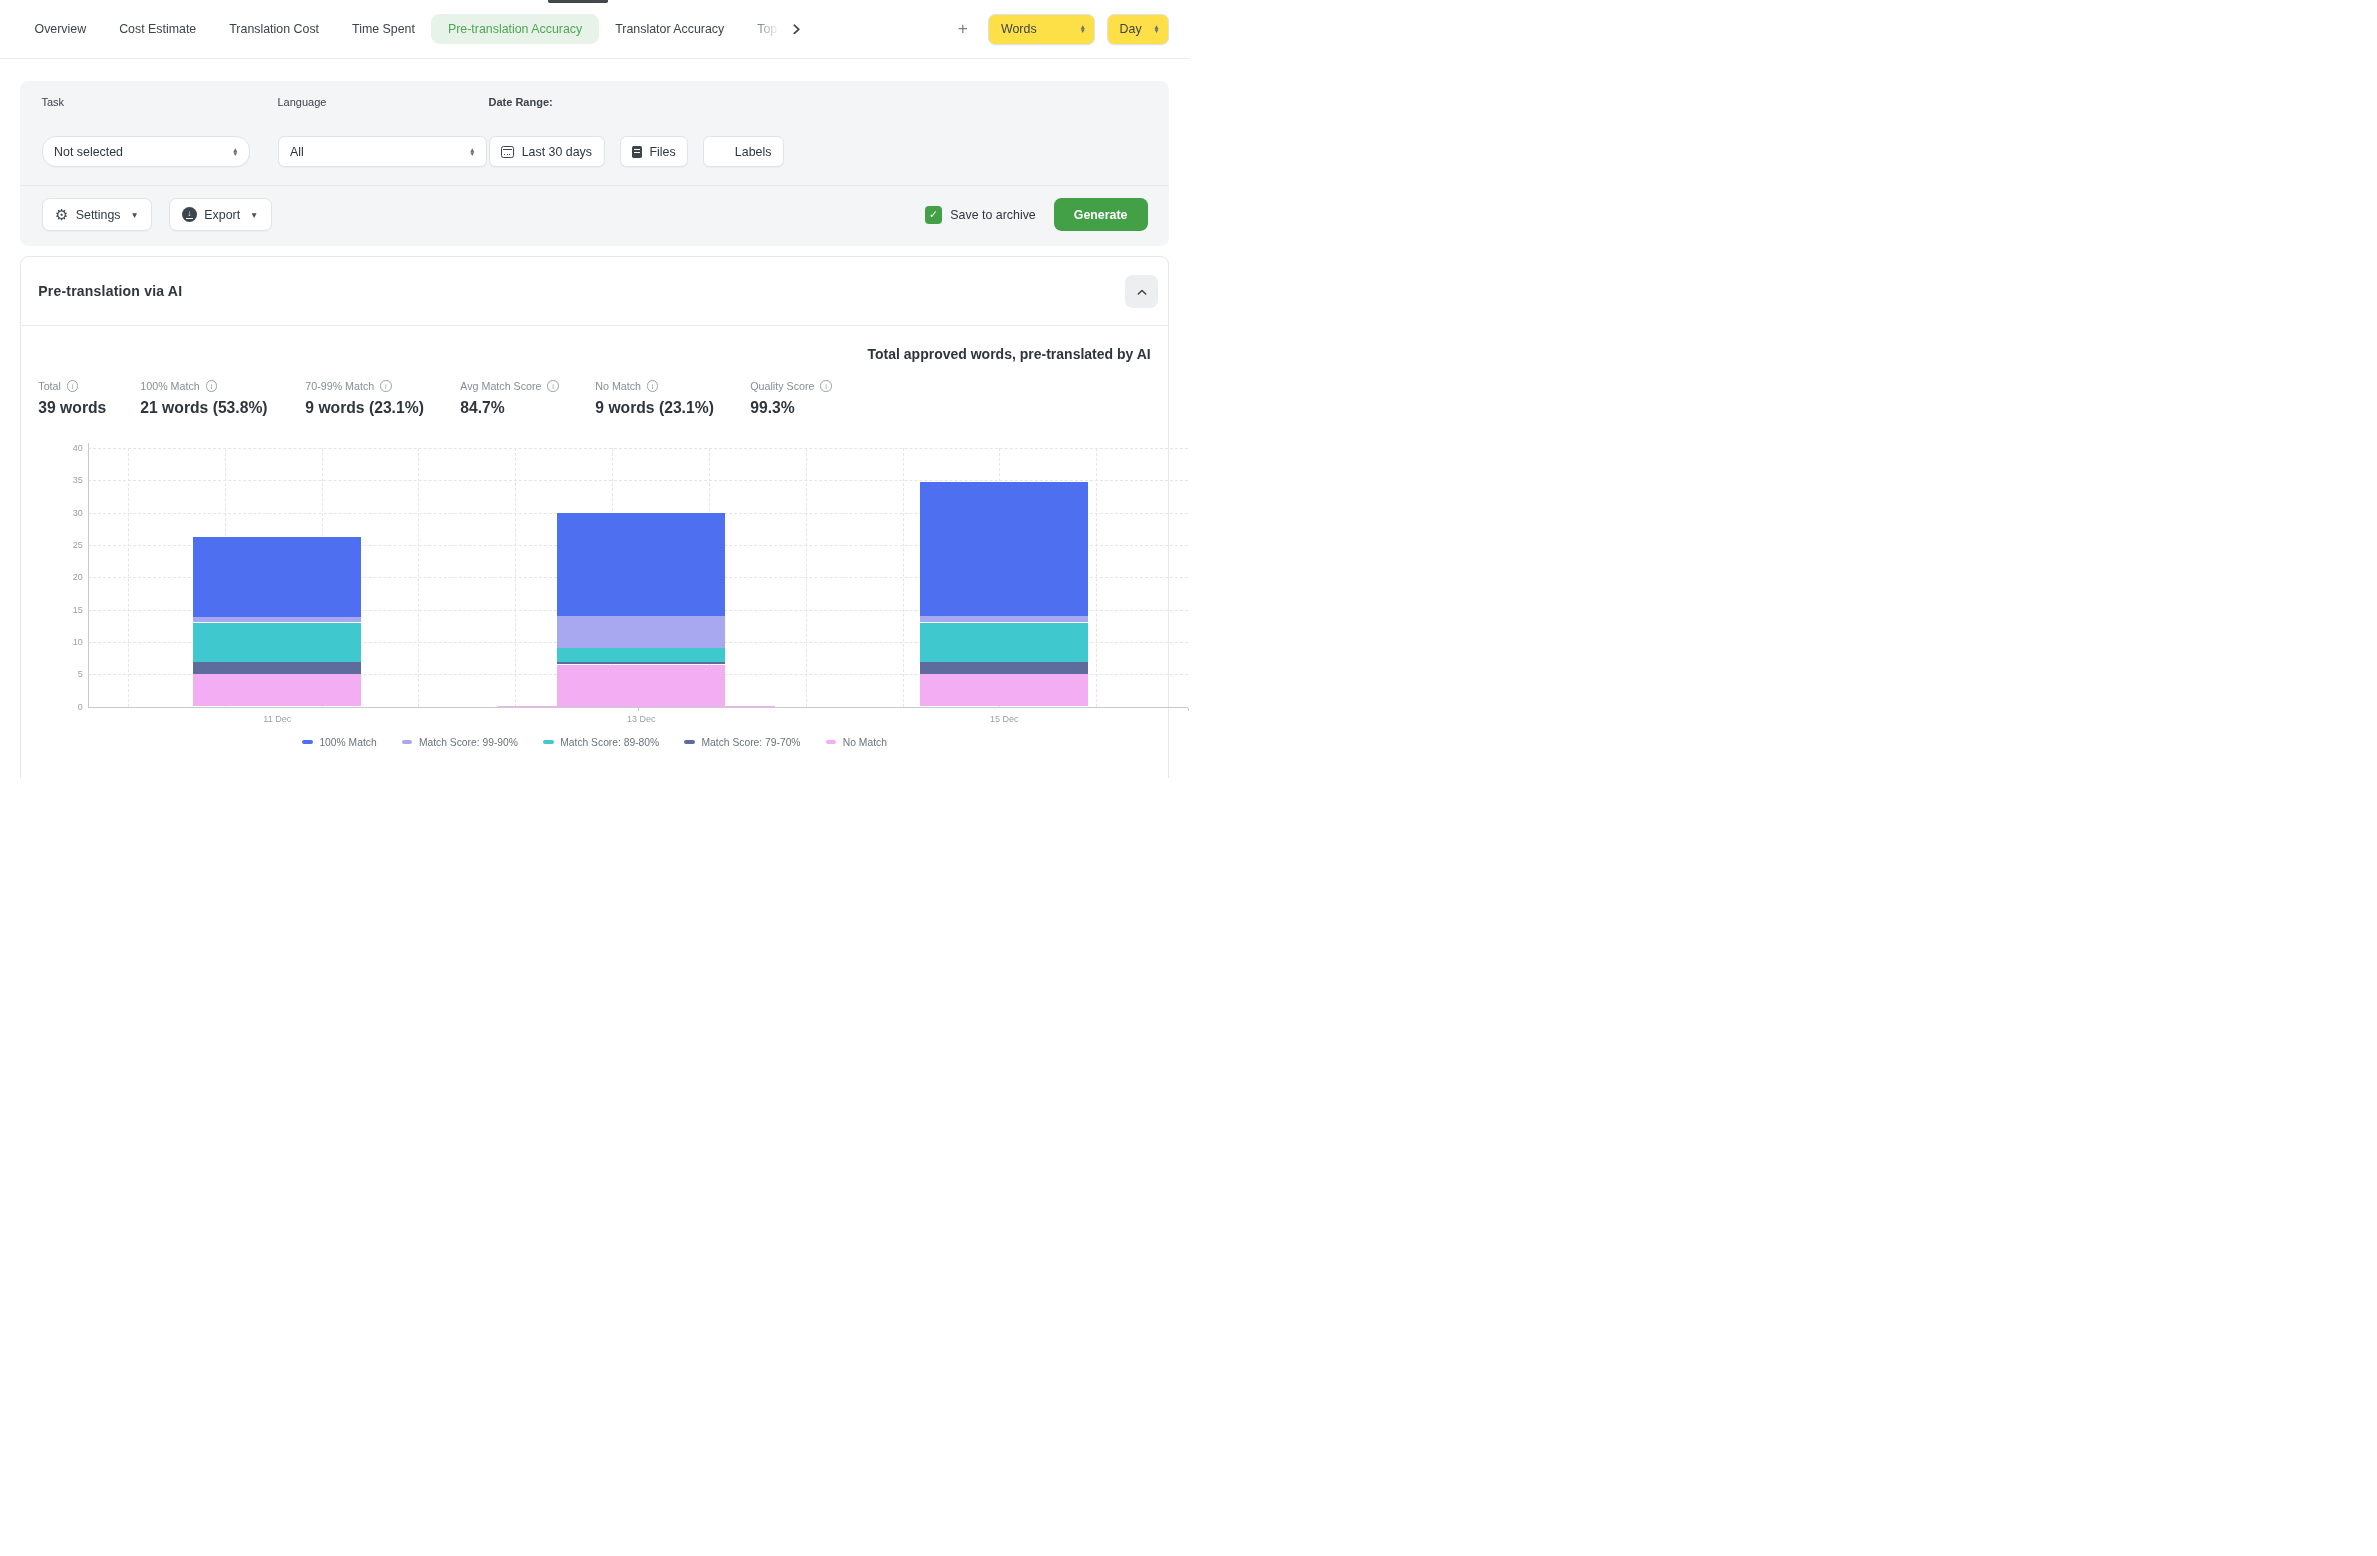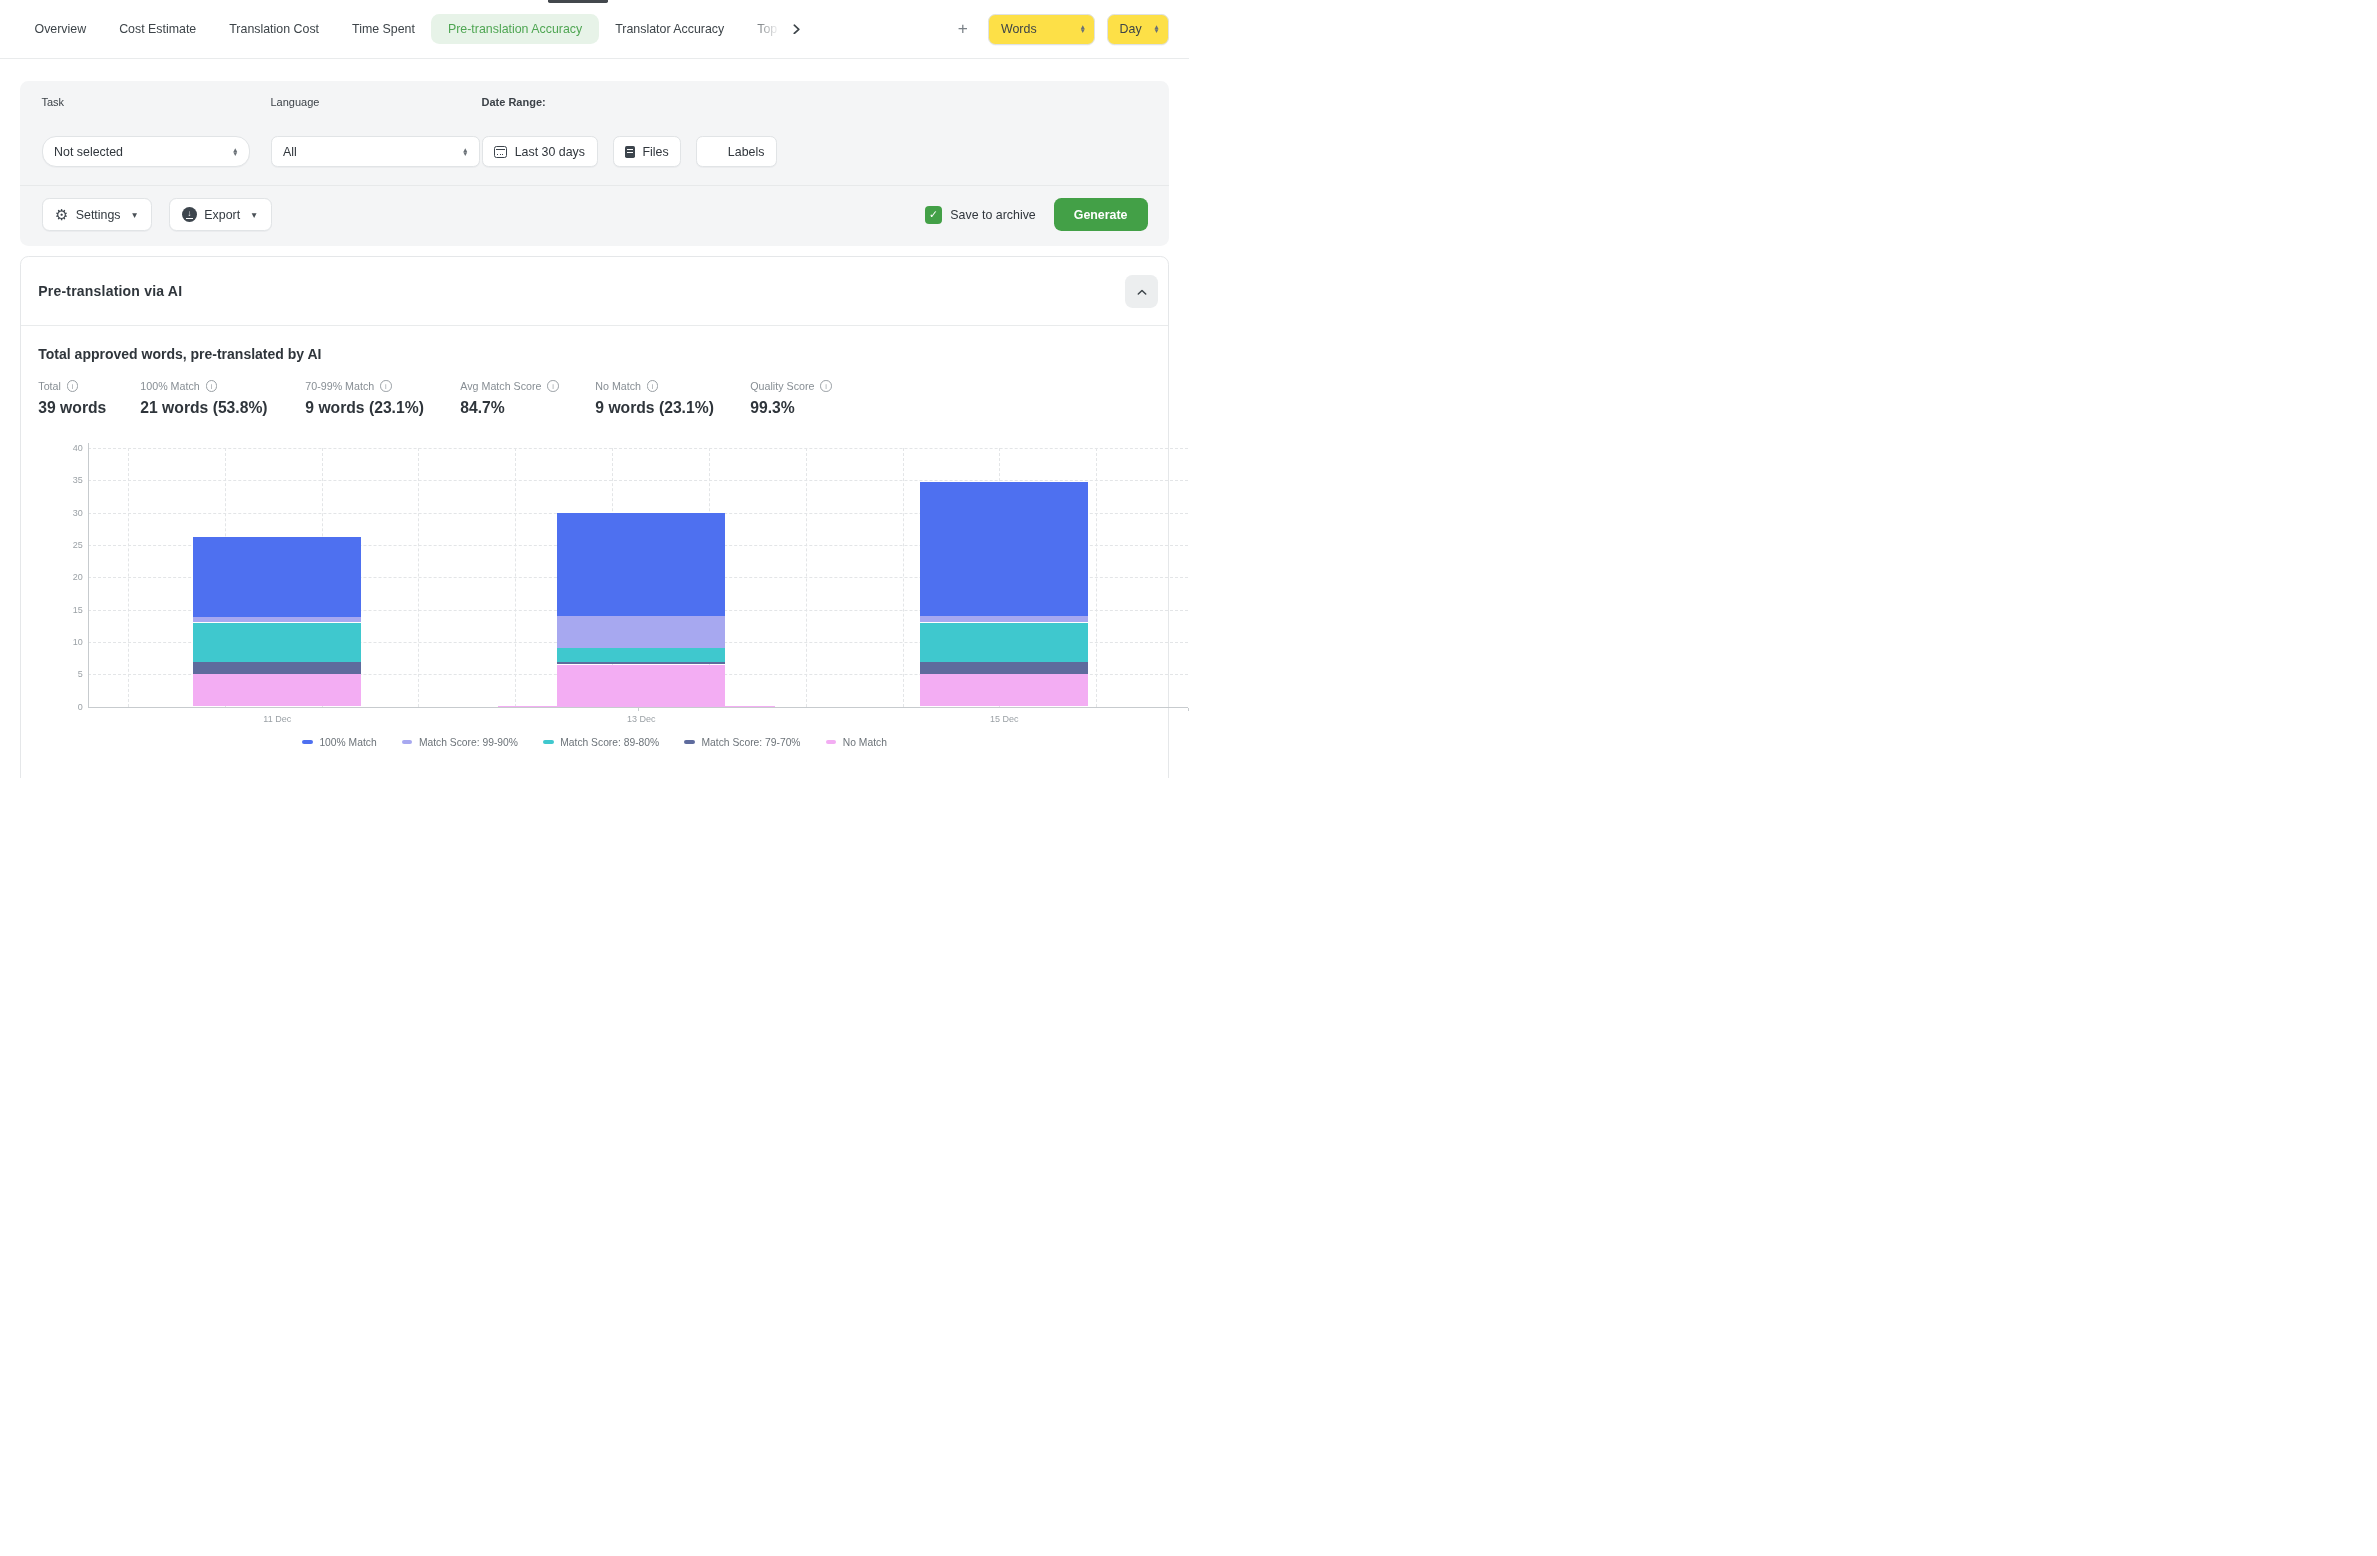--- a/index.html
+++ b/index.html
@@ -29,21 +29,21 @@
   .stepper { display:flex; flex-direction:column; align-items:center; line-height:.62; color:#697076; font-size:6.6px; }
   
   .panel { position:absolute; left:20px; top:81px; width:1149px; background:#f4f5f6; border-radius:8.3px; }
   .panel-row1 { display:flex; align-items:flex-end; padding:15px 21.5px 18px; }
   .f-col { display:flex; flex-direction:column;gap:20px; }
   .f-label { font-size:11px; color:#3c4248; margin-bottom:8.3px; font-weight:bold; font-weight:600; }
   .f-label.normal { font-weight:normal; }
   .control { background:#fff; border:0.8px solid #e1e4e6; border-radius:6.6px; height:31px;
     display:flex; align-items:center; font-size:12.4px; color:#30363c; box-shadow:0 0.8px 0.8px rgba(20,30,40,.04); }
   .control.select { justify-content:space-between; padding:0 10px 0 11.6px; }
-  .sel-task { width:208px; margin-right:21px;border-radius:14px; }
+  .sel-task { width:208px; margin-right:28px;border-radius:14px; }
   .sel-lang { width:209px; margin-right:2px; }
   .btnrow { display:flex; gap:15px; }
   .fbtn { padding:0 11.6px; gap:7.4px; cursor:pointer; }
   .divider { height:0.8px; background:#e7e9ea; }
   .panel-row2 { display:flex; align-items:center; padding:12.4px 21.5px 15px; }
   .pbtn { background:#fff; border:0.8px solid #e1e4e6; border-radius:7.4px; height:33px;
     display:flex; align-items:center; gap:7.4px; padding:0 12.4px; font-size:12.4px; color:#333a40;
     box-shadow:0 0.8px 0.8px rgba(20,30,40,.04); cursor:pointer; }
   .pbtn + .pbtn { margin-left:16.5px; }
   .caret { font-size:8.3px; color:#4a5157; margin-left:2.5px; }
@@ -72,21 +72,21 @@
     color:#9aa0a5; font-size:7.4px; align-items:center; justify-content:center; font-style:normal; flex:none; }
   
   .card { position:absolute; left:20px; top:256px; width:1149px; height:578px;
     border:0.8px solid #e5e7e9; border-radius:8.3px; background:#fff; }
   .card-head { display:flex; align-items:center; justify-content:space-between; height:69px;
     padding:0 10px 0 17.3px; border-bottom:0.8px solid #e9ebec; }
   .card-title { font-size:14px; font-weight:bold; color:#2f353b; letter-spacing:0.2px; }
   .collapse { width:33px; height:33px; border-radius:7.4px; background:#eceeef; border:none; cursor:pointer;
     display:flex; align-items:center; justify-content:center; color:#3d4449; }
   .section { padding:20px 17.3px 0; }
-  .sec-title { font-size:14px; font-weight:bold; color:#2f353b; }
+  .sec-title { font-size:14px; font-weight:bold; color:#2f353b;text-align:right; }
   .stats { display:flex; margin-top:18px; }
   .stat { flex:none; }
   .stat-label { display:flex; align-items:center; gap:5.8px; font-size:10.7px; color:#878e94; }
   .stat-value { margin-top:6.6px; font-size:15.7px; font-weight:bold; color:#2f353b; }
   
   .chart { position:relative; height:349px; margin-top:0; }
   .gl-h { position:absolute; border-top:0.8px dashed #e3e5e7; height:0; }
   .gl-v { position:absolute; border-left:0.8px dashed #e3e5e7; width:0; }
   .axis-y { position:absolute; width:0.8px; background:#c7cbce; }
   .axis-x { position:absolute; height:0.8px; background:#c7cbce; }

